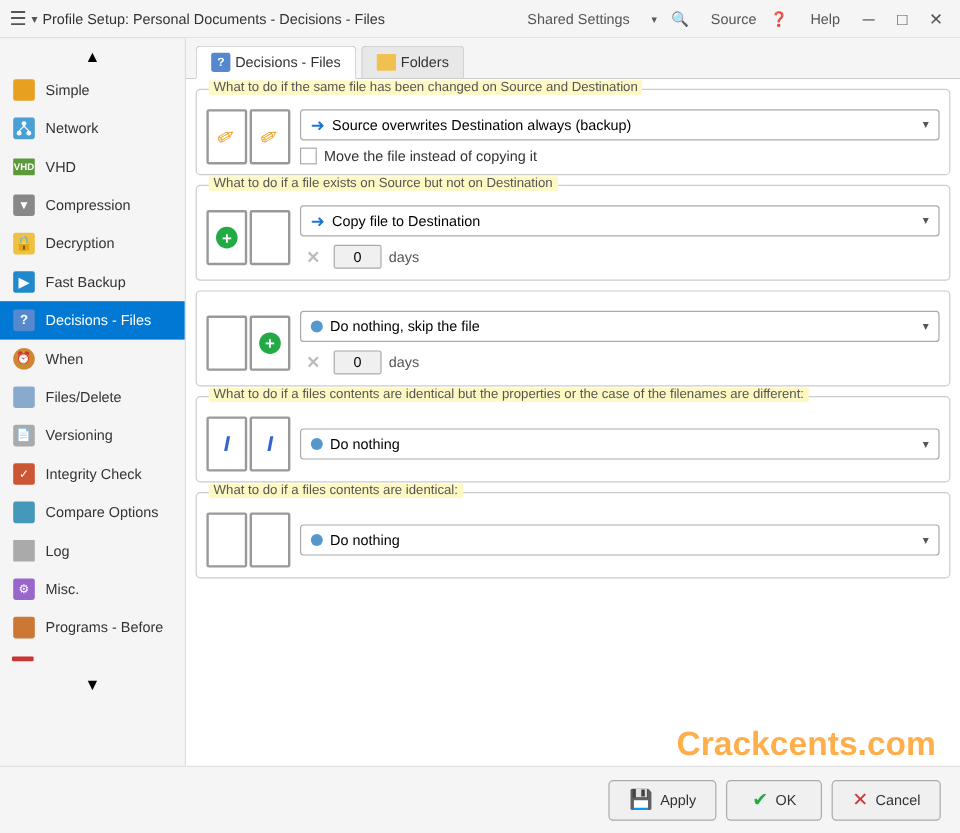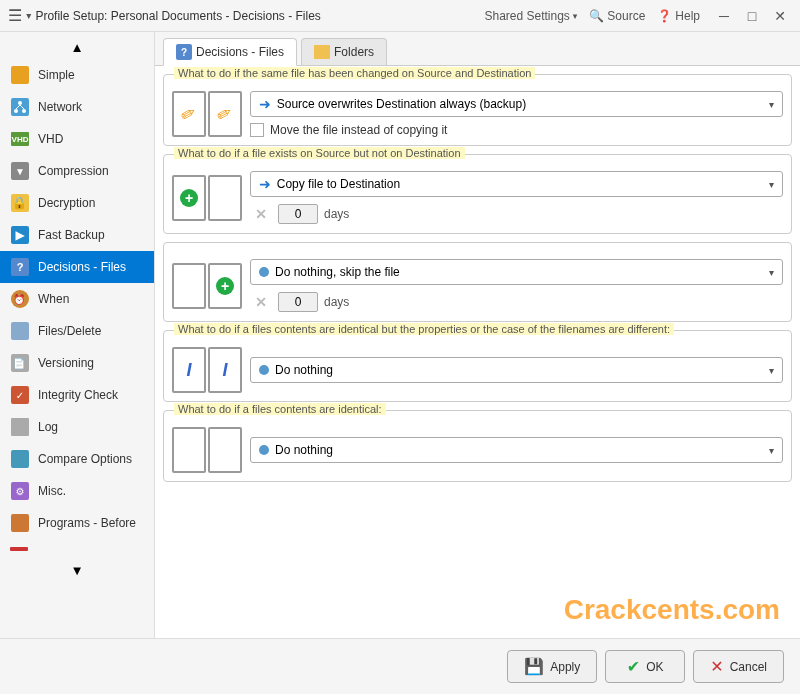--- a/index.html
+++ b/index.html
@@ -9,21 +9,21 @@
       background: #f5f5f5;
       border-bottom: 1px solid #ddd;
       display: flex;
       align-items: center;
       padding: 4px 8px;
       height: 32px;
       gap: 6px;
     }
     .title-bar-left { display: flex; align-items: center; gap: 4px; flex: 1; }
     .title-bar-right { display: flex; align-items: center; gap: 12px; }
-    .title-btn { background: none; border: none; cursor: pointer; font-size: 12px; color: #555; display: flex; align-items: center; gap: 3px; }
+    .title-btn { background: none; border: none; cursor: pointer; font-size: 12px; color: #555; display: flex; align-items: center; gap: 18px; }
     .window-controls { display: flex; gap: 4px; }
     .window-control { width: 24px; height: 24px; border: none; background: none; cursor: pointer; font-size: 14px; display: flex; align-items: center; justify-content: center; color: #555; }
 
     .content-area {
       display: flex;
       height: calc(694px - 32px - 56px);
     }
 
     
     .sidebar {
@@ -185,21 +185,21 @@
     .days-label { font-size: 12px; color: #555; }
     .disabled-cross {
       width: 22px; height: 22px;
       display: flex; align-items: center; justify-content: center;
       color: #bbb; font-size: 14px; font-weight: bold;
     }
 
     
     .watermark {
       position: absolute;
-      bottom: 12px;
+      bottom: 2px;
       right: 20px;
       font-size: 28px;
       color: rgba(255, 140, 0, 0.7);
       pointer-events: none;
       font-weight: bold;
     }
 
     
     .bottom-bar {
       height: 56px;
@@ -362,29 +362,29 @@
         <div class="sidebar-item">
       <div class="item-icon">
             <div style="width:18px;height:18px;background:#cc5533;border-radius:2px;display:flex;align-items:center;justify-content:center;">
               <span style="color:white;font-size:10px;">✓</span>
             </div>
           </div>
       <span class="item-label">Integrity Check</span>
     </div>
         <div class="sidebar-item">
       <div class="item-icon">
+            <div style="width:18px;height:18px;background:#4499bb;border-radius:2px;"></div>
+          </div>
+      <span class="item-label">Compare Options</span>
+    </div>
+        <div class="sidebar-item">
+      <div class="item-icon">
             <div style="width:18px;height:18px;background:#aaaaaa;border-radius:1px;"></div>
           </div>
       <span class="item-label">Log</span>
-    </div>
-        <div class="sidebar-item">
-      <div class="item-icon">
-            <div style="width:18px;height:18px;background:#4499bb;border-radius:2px;"></div>
-          </div>
-      <span class="item-label">Compare Options</span>
     </div>
         <div class="sidebar-item">
       <div class="item-icon">
             <div style="width:18px;height:18px;background:#9966cc;border-radius:2px;display:flex;align-items:center;justify-content:center;">
               <span style="color:white;font-size:10px;">⚙</span>
             </div>
           </div>
       <span class="item-label">Misc.</span>
     </div>
         <div class="sidebar-item">

